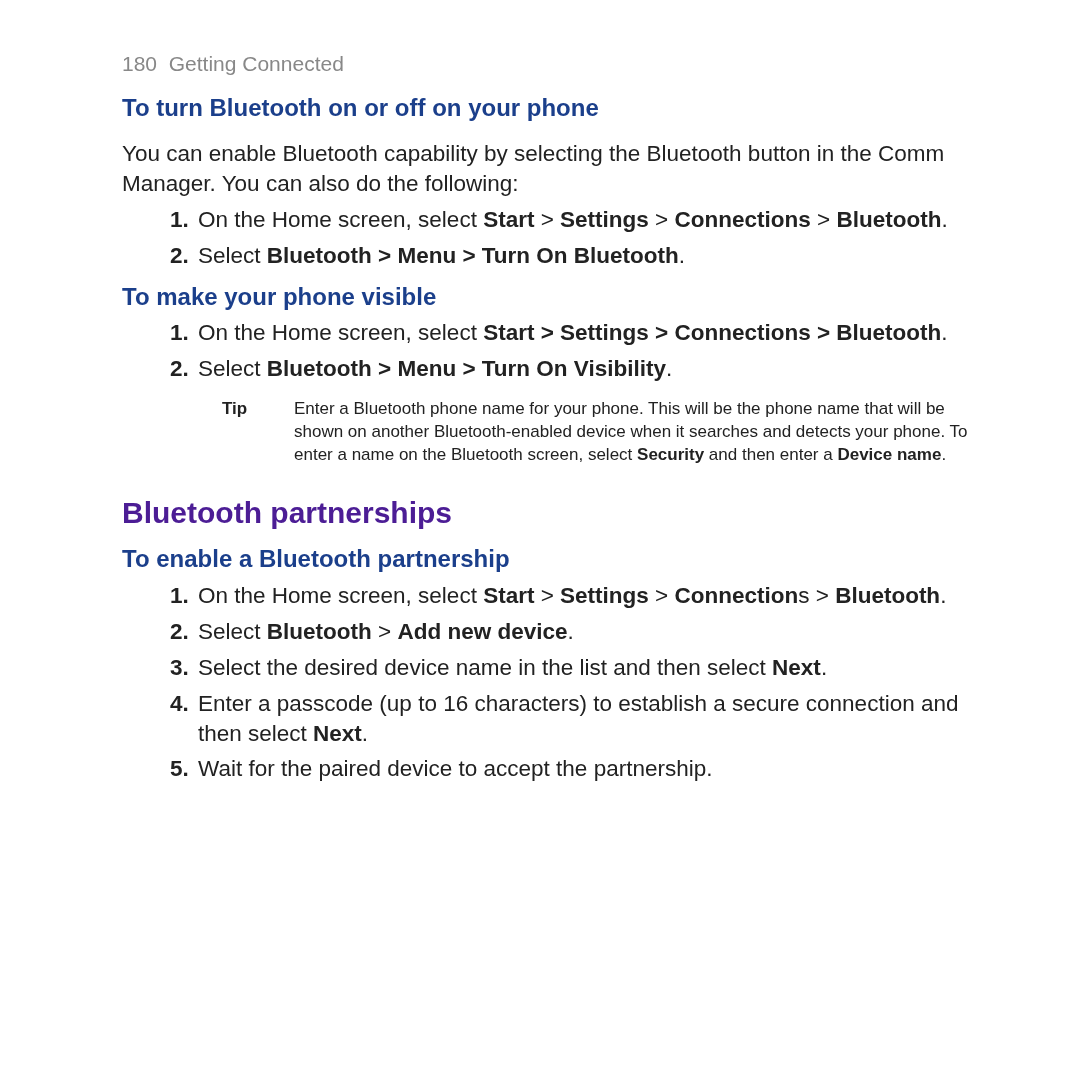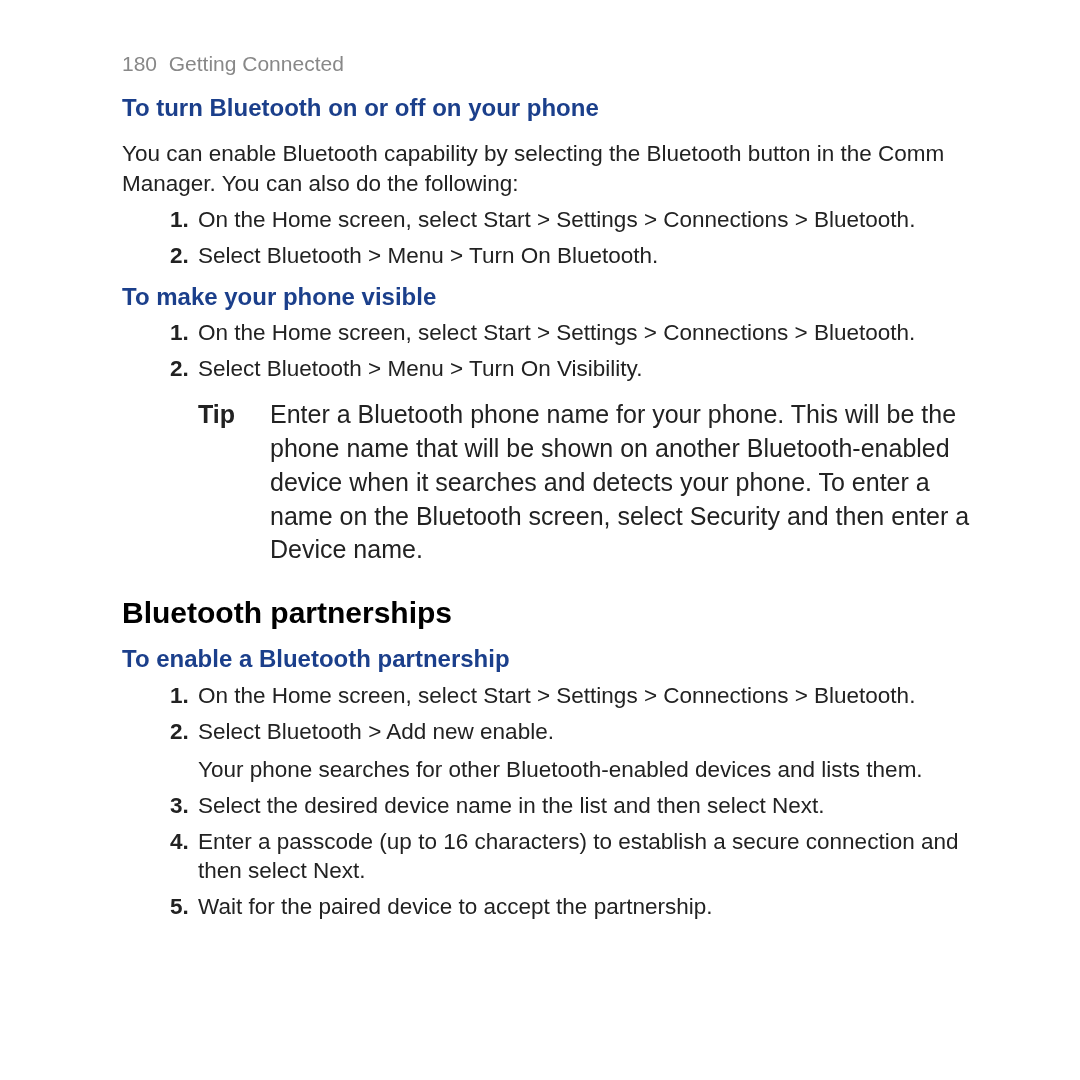--- a/index.html
+++ b/index.html
@@ -1,27 +1,27 @@
 <!DOCTYPE html>
 <html><head>
 <meta charset="utf-8">
 <style>
   html,body{margin:0;padding:0;background:#fff;font-family:"Segoe UI","Myriad Pro","Helvetica Neue",Arial,sans-serif;color:#222;-webkit-font-smoothing:antialiased}
   .page{width:1080px;height:1080px;position:relative;padding:50px 92px 0 122px;box-sizing:border-box;font-size:22.5px;line-height:1.33}
   .hdr{color:#888;font-size:21px;margin-bottom:14px}
   .sub{color:#1b3f8b;font-weight:700;font-size:24px;margin:10px 0 2px}
-  .h2{color:#000000;font-weight:700;font-size:30px;margin:26px 0 2px}
+  .h2{color:#4c1d95;font-weight:700;font-size:30px;margin:26px 0 2px}
   .body{margin:15px 0 6px}
   ol.num{list-style:none;padding:0;margin:6px 0 6px 48px}
   ol.num>li{position:relative;padding-left:28px;margin:6px 0}
   ol.num>li .mk{position:absolute;left:0;top:0;font-weight:700}
   .li-body{margin:8px 0 0 0}
-  .tip{display:flex;margin:14px 0 0 76px;font-size:25px;line-height:1.35}
+  .tip{display:flex;margin:14px 0 0 100px;font-size:17px;line-height:1.35}
   .tip .lbl{font-weight:700;min-width:72px}
-  b{font-weight:400}
+  b{font-weight:700}
 </style>
 </head>
 <body>
 
 <div class="page">
   <div class="hdr">
     <span>180</span>&nbsp;&nbsp;<span>Getting Connected</span>
   </div>
 
   <div class="sub">To turn Bluetooth on or off on your phone</div>
@@ -38,20 +38,19 @@
   </ol>
   <div class="tip">
     <div class="lbl">Tip</div>
     <div><span>Enter a Bluetooth phone name for your phone. This will be the phone name that will be shown on another Bluetooth-enabled device when it searches and detects your phone. To enter a name on the Bluetooth screen, select </span><b>Security</b><span> and then enter a </span><b>Device name</b><span>.</span></div>
   </div>
 
   <div class="h2">Bluetooth partnerships</div>
   <div class="sub">To enable a Bluetooth partnership</div>
   <ol class="num">
     <li><span class="mk">1.</span><span>On the Home screen, select </span><b>Start</b><span> &gt; </span><b>Settings</b><span> &gt; </span><b>Connection</b><span>s &gt; </span><b>Bluetooth</b><span>.</span></li>
-    <li><span class="mk">2.</span><span>Select </span><b>Bluetooth</b><span> &gt; </span><b>Add new enable</b><span>.</span>
-      <div class="li-body">Your phone searches for other Bluetooth-enabled devices and lists them.</div>
+    <li><span class="mk">2.</span><span>Select </span><b>Bluetooth</b><span> &gt; </span><b>Add new device</b><span>.</span>
     </li>
     <li><span class="mk">3.</span><span>Select the desired device name in the list and then select </span><b>Next</b><span>.</span></li>
     <li><span class="mk">4.</span><span>Enter a passcode (up to 16 characters) to establish a secure connection and then select </span><b>Next</b><span>.</span></li>
     <li><span class="mk">5.</span><span>Wait for the paired device to accept the partnership.</span></li>
   </ol>
 </div>
 
 </body></html>

